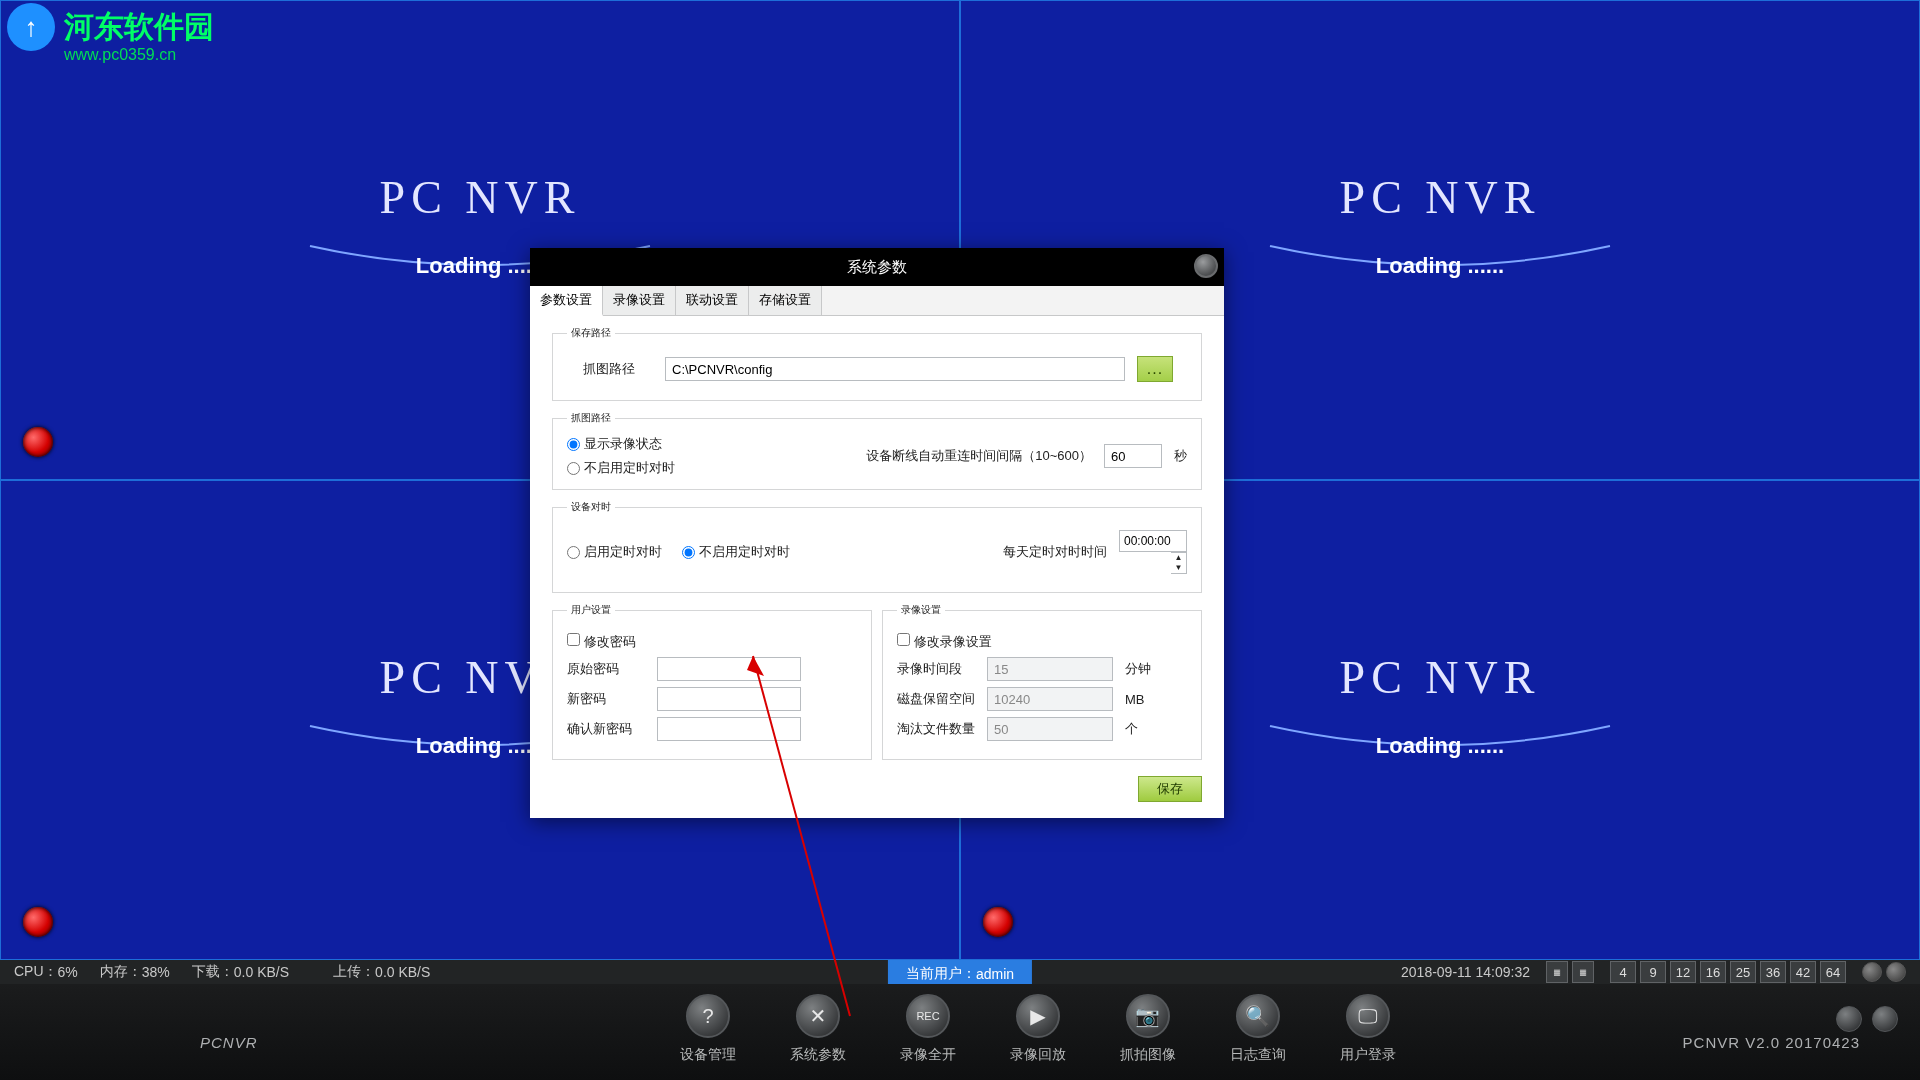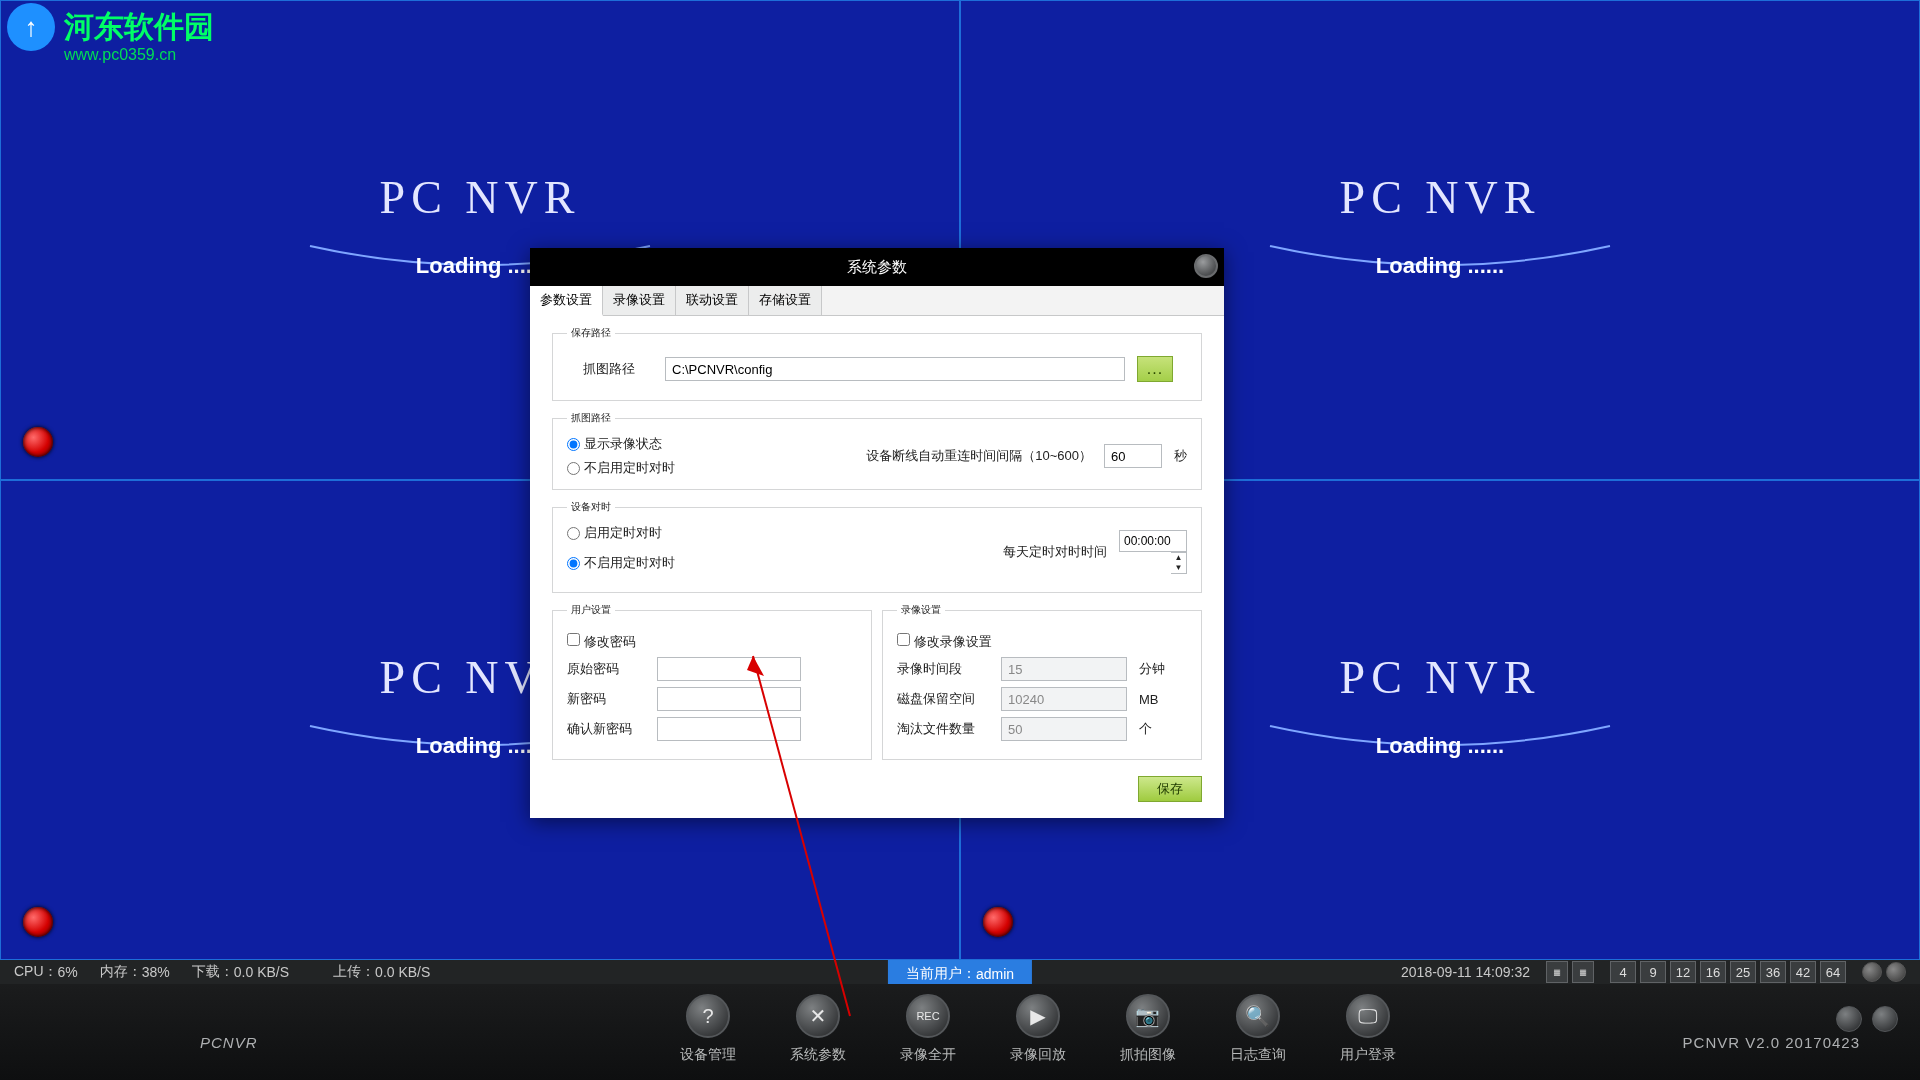--- a/index.html
+++ b/index.html
@@ -50,21 +50,21 @@
 .row { display: flex; align-items: center; margin: 6px 0; gap: 12px; }
 .twin { display: flex; gap: 10px; }
 .twin > fieldset { flex: 1; }
 .lbl { width: 86px; text-align: left; }
 .lbl-w { width: 78px; }
 input[type=text].field { border: 1px solid #b8bcc0; height: 24px; padding: 0 6px; font-size: 13px; }
 input[type=text].field.long { width: 460px; }
 input[type=text].field.med { width: 144px; }
 input[type=text].field.sm { width: 126px; }
 input[type=text].field.tiny { width: 58px; }
-input[type=text].field[disabled] { background: #f2f3f4; color: #888; margin-left: 14px; }
+input[type=text].field[disabled] { background: #f2f3f4; color: #888; }
 .browse { width: 36px; height: 26px; background: linear-gradient(#c6e27a, #a4cf49); border: 1px solid #7fa830; display: flex; align-items: center; justify-content: center; font-size: 16px; letter-spacing: 1px; color: #2b4a00; }
 .radio-row label { display: inline-flex; align-items: center; gap: 4px; margin-right: 14px; font-size: 13px; }
 .save-btn { width: 64px; height: 26px; background: linear-gradient(#cde88c, #9fcb3f); border: 1px solid #7fa830; font-size: 13px; color: #1f3a00; float: right; margin-top: 6px; }
 .spinner { display: inline-flex; align-items: flex-end; flex-direction: column; }
 .spinner input { width: 68px; height: 22px; border: 1px solid #b8bcc0; font-size: 12px; padding: 0 4px; }
 .spinner .bumps { width: 16px; height: 22px; border: 1px solid #b8bcc0; border-left: none; display: flex; flex-direction: column; }
 .spinner .bumps div { flex: 1; font-size: 8px; text-align: center; line-height: 10px; }
 
 
 .arrow { position: absolute; left: 730px; top: 636px; width: 400px; height: 400px; pointer-events: none; }
@@ -230,21 +230,21 @@
           <span>设备断线自动重连时间间隔（10~600）</span>
           <input type="text" class="field tiny" value="60" style="">
           <span>秒</span>
         </div>
       </div>
     </fieldset>
 
     <fieldset>
       <legend>设备对时</legend>
       <div style="display:flex; justify-content:space-between;">
-        <div class="radio-row" style="display:flex;flex-direction:column;gap:12px;">
+        <div class="radio-row" style="display:flex;flex-direction:row;gap:6px;">
           <label>
               <input type="radio" style="">
               <span>启用定时对时</span>
             </label>
           <label>
               <input type="radio" checked="" style="">
               <span>不启用定时对时</span>
             </label>
         </div>
         <div class="row">

